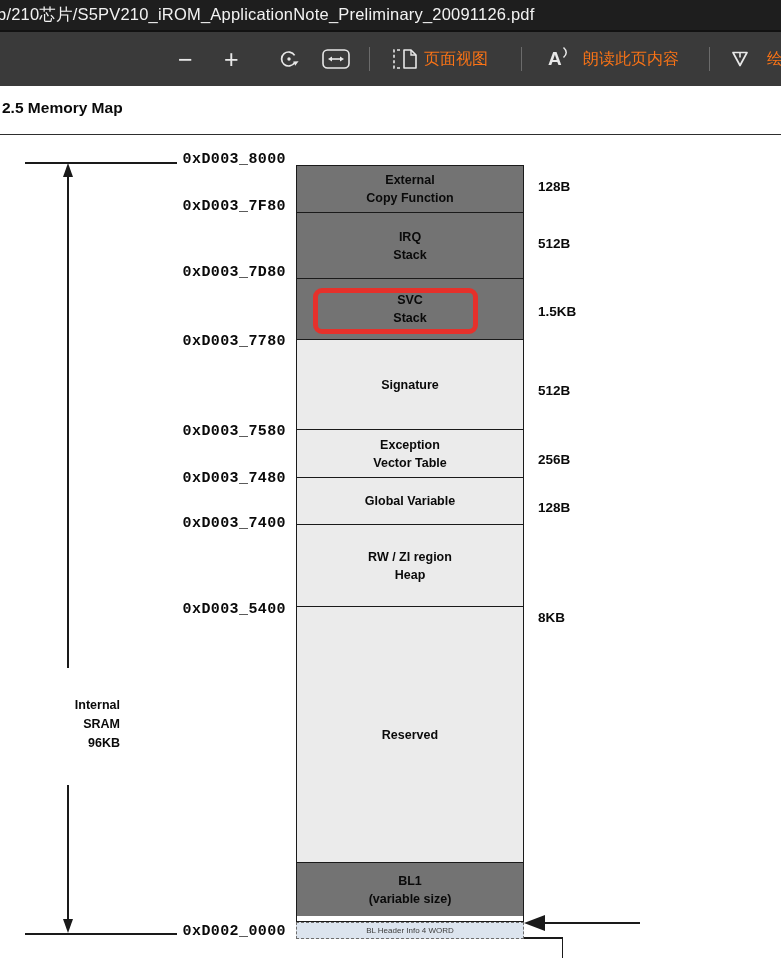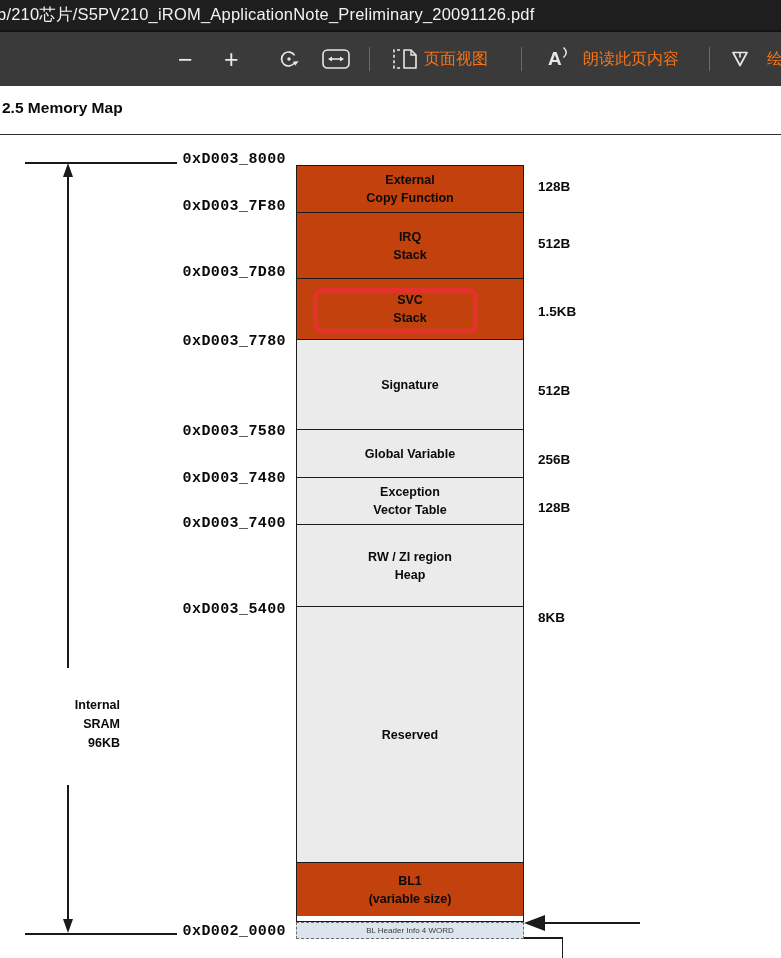--- a/index.html
+++ b/index.html
@@ -27,21 +27,21 @@
   .rule { position:absolute; left:0; top:48px; width:781px; height:0;
           border-top:1.6px solid #2e2e2e; }
 
   
   .memcol { position:absolute; left:296px; top:79px; width:228px; height:757px;
             border:1.6px solid #1a1a1a; }
   .blk { position:relative; width:100%; display:flex; align-items:center;
          justify-content:center; text-align:center; }
   .blk + .blk { border-top:1px solid #1a1a1a; }
   .blk-lbl { font-size:12.5px; font-weight:bold; line-height:18px; }
-  .fill-blue { background:#c2410c; }
+  .fill-blue { background:#737373; }
   .fill-gray { background:#ebebeb; }
   .memcol .blk:nth-child(1){height:46px}
   .memcol .blk:nth-child(2){height:66px}
   .memcol .blk:nth-child(3){height:61px}
   .memcol .blk:nth-child(4){height:90px}
   .memcol .blk:nth-child(5){height:48px}
   .memcol .blk:nth-child(6){height:47px}
   .memcol .blk:nth-child(7){height:82px}
   .memcol .blk:nth-child(8){height:256px}
   .memcol .blk:nth-child(9){height:54px}
@@ -176,24 +176,24 @@
         <div class="blk fill-blue">
           <div class="blk-lbl">IRQ<br>Stack</div>
         </div>
         <div class="blk fill-blue">
           <div class="blk-lbl">SVC<br>Stack</div>
         </div>
         <div class="blk fill-gray">
           <div class="blk-lbl">Signature</div>
         </div>
         <div class="blk fill-gray">
+          <div class="blk-lbl">Exception<br>Vector Table</div>
+        </div>
+        <div class="blk fill-gray">
           <div class="blk-lbl">Global Variable</div>
-        </div>
-        <div class="blk fill-gray">
-          <div class="blk-lbl">Exception<br>Vector Table</div>
         </div>
         <div class="blk fill-gray">
           <div class="blk-lbl">RW / ZI region<br>Heap</div>
         </div>
         <div class="blk fill-gray">
           <div class="blk-lbl">Reserved</div>
         </div>
         <div class="blk fill-blue">
           <div class="blk-lbl">BL1<br>(variable size)</div>
         </div>

